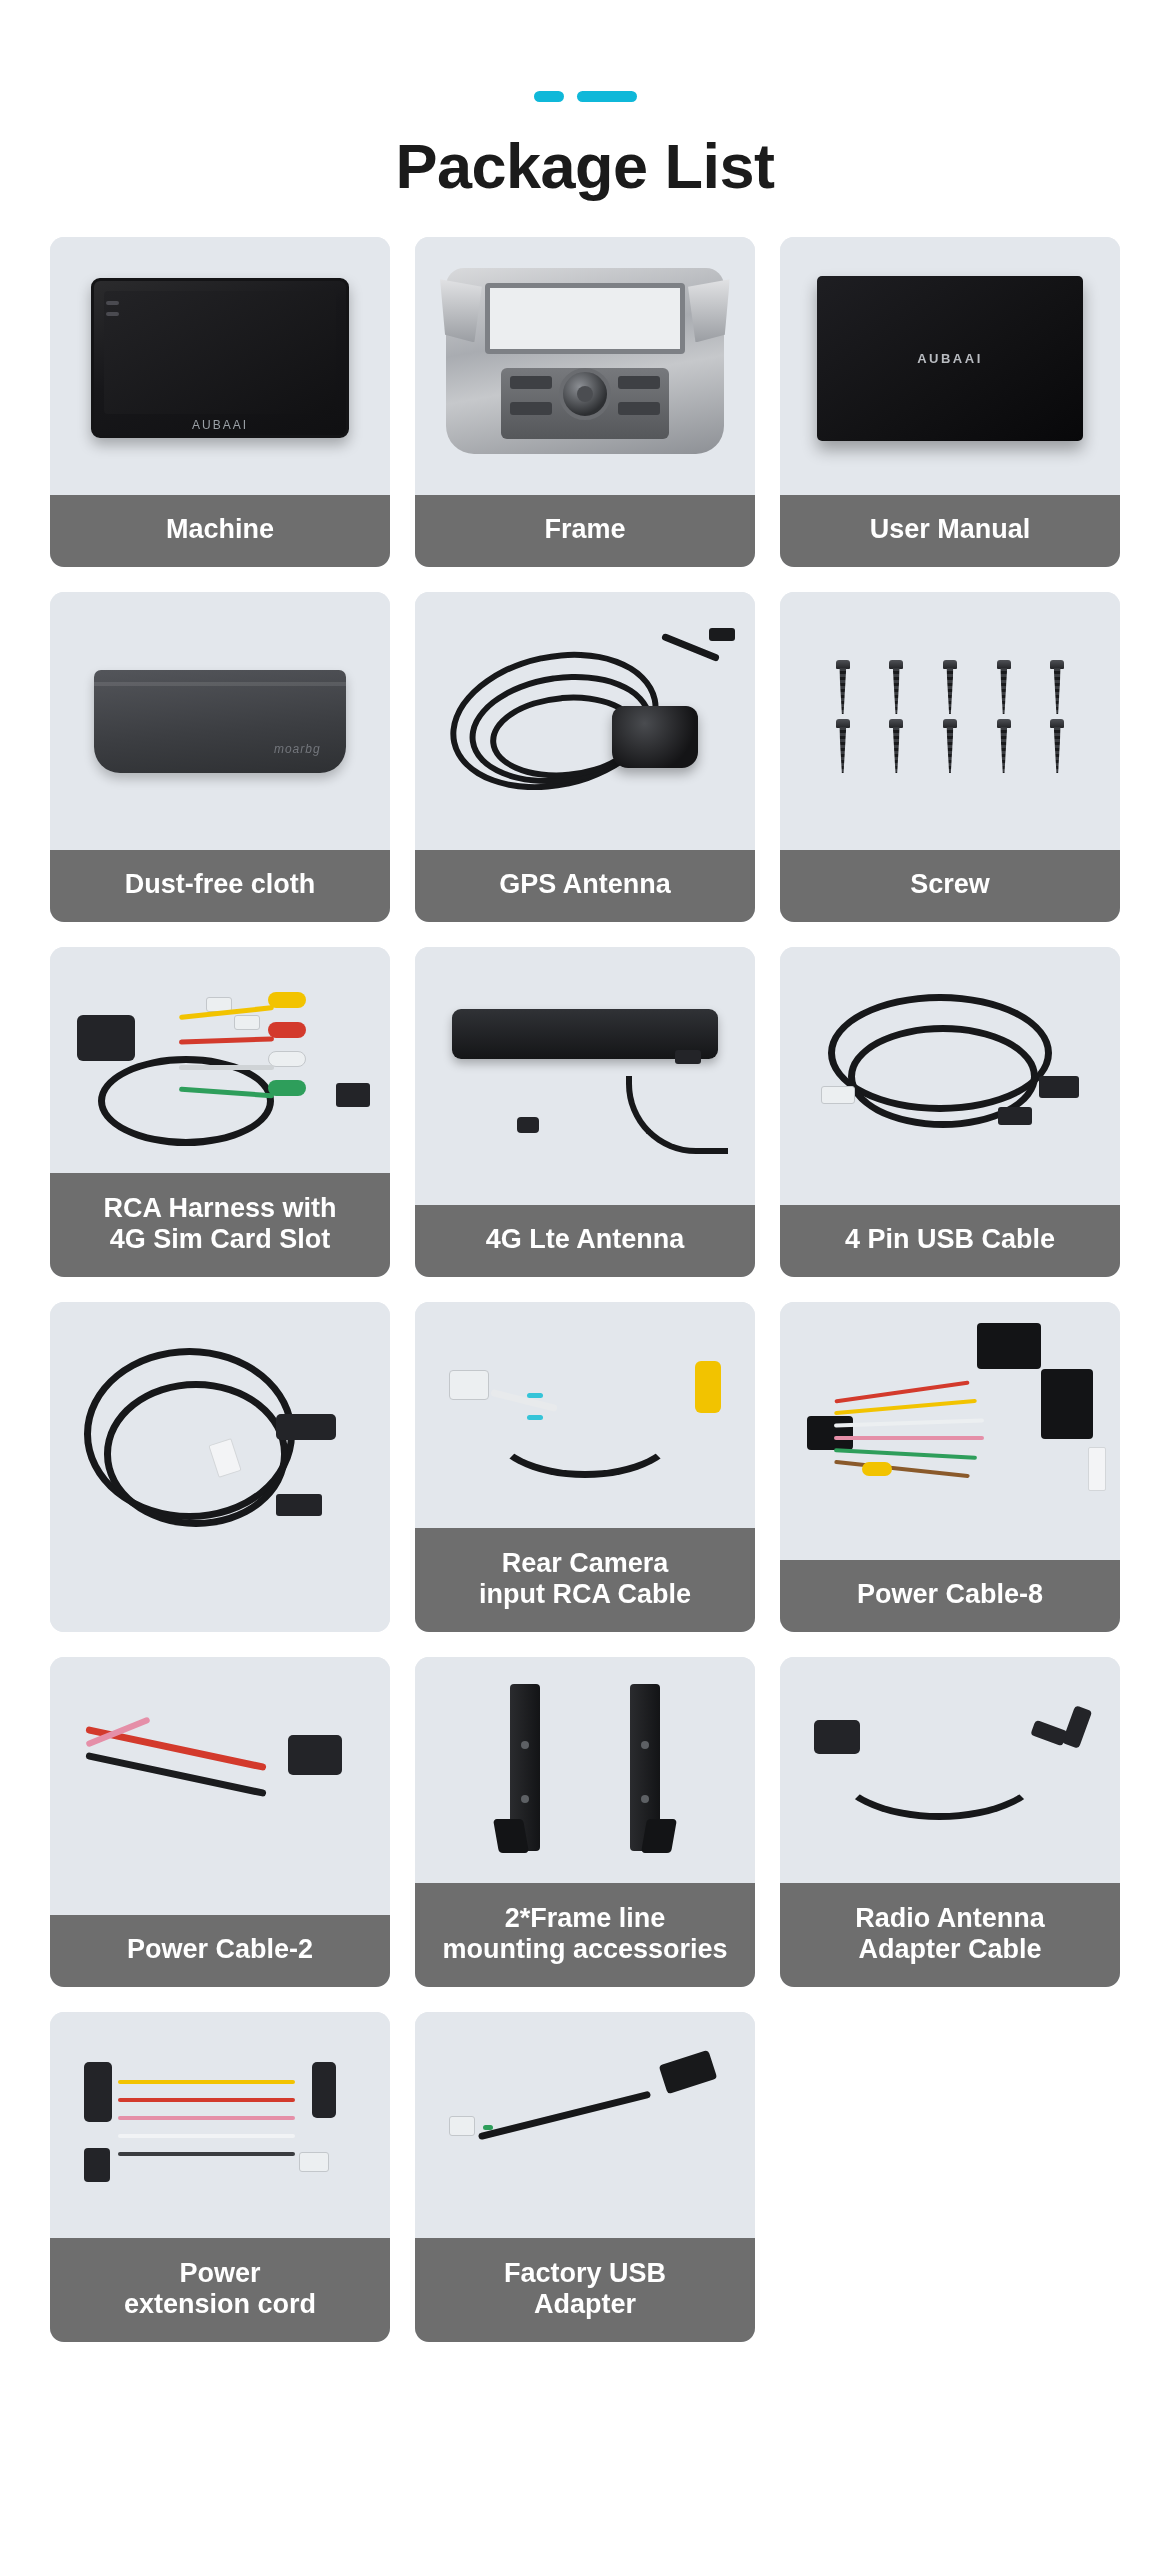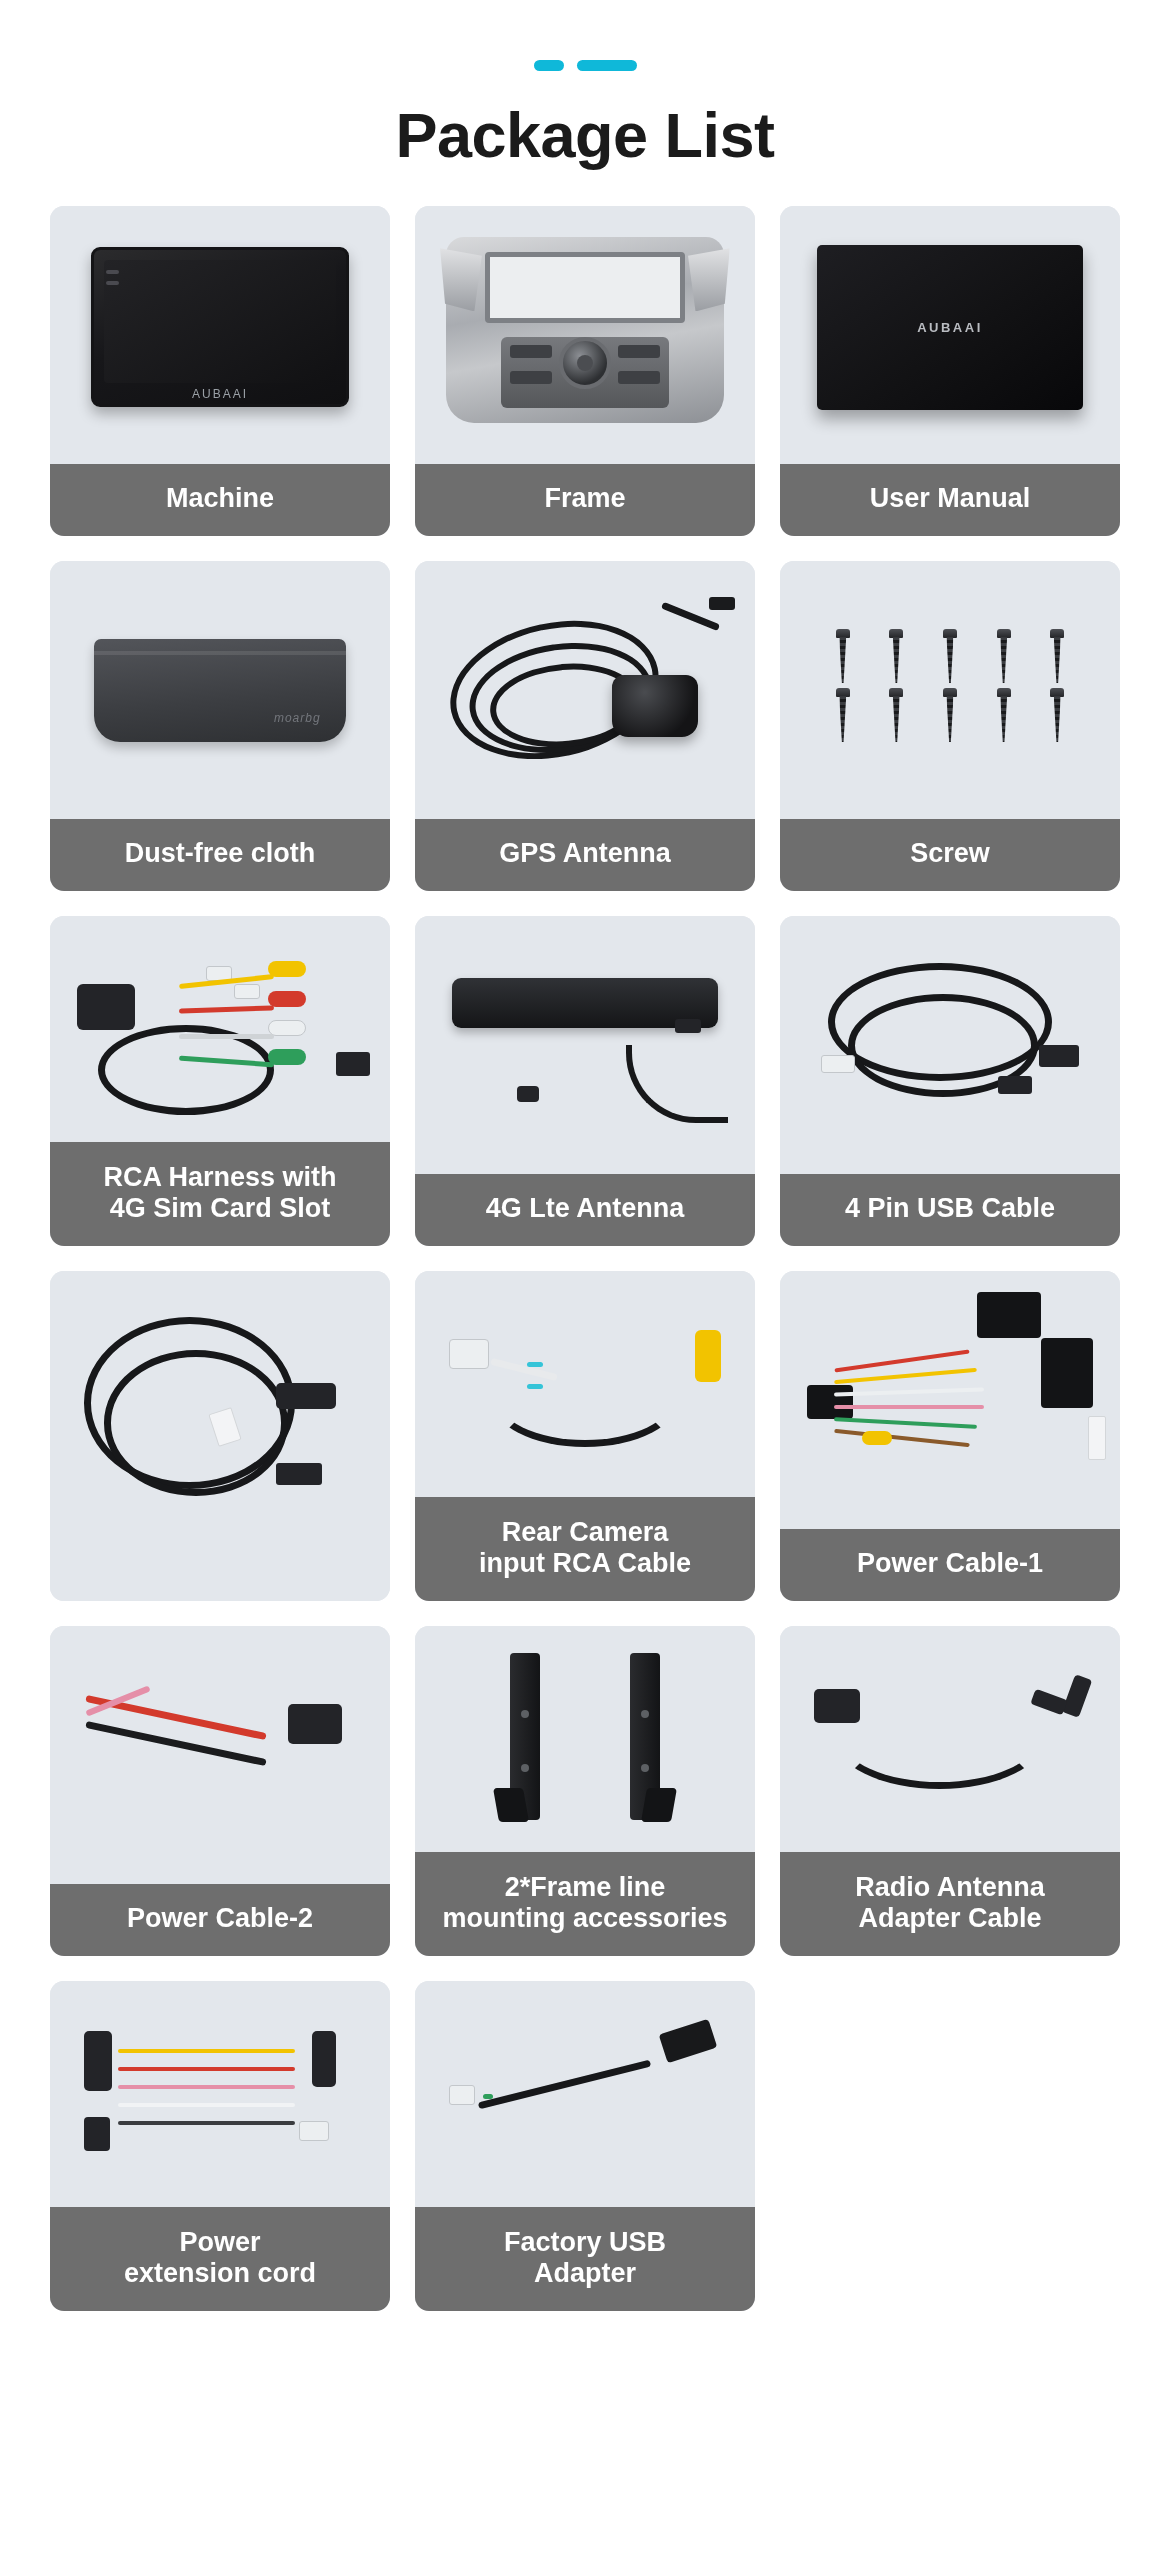--- a/index.html
+++ b/index.html
@@ -6,21 +6,21 @@
   html,body { width:1170px; height:2560px; }
   body {
     background:#ffffff;
     font-family:"Liberation Sans","DejaVu Sans",sans-serif;
     overflow:hidden;
   }
 
   .page { position:relative; width:1170px; height:2560px; background:#fff; padding:0; }
 
   
-  .header { padding-top:58px; text-align:center; }
+  .header { padding-top:58px; text-align:center;margin-top:31px; }
   .dashes { display:flex; justify-content:center; align-items:center; gap:13px; height:14px; }
   .dash-short { width:30px; height:11px; border-radius:6px; background:#0FB8D9; }
   .dash-long  { width:60px; height:11px; border-radius:6px; background:#0FB8D9; }
   .page-title {
     margin-top:30px;
     font-size:63px;
     font-weight:bold;
     letter-spacing:-0.5px;
     color:#1b1b1b;
     line-height:1.05;
@@ -436,21 +436,21 @@
          <div class="harness-strip" style="left:16%; top:34%; width:40%; background:#D33A2C; transform:rotate(-8deg)"></div>
          <div class="harness-strip" style="left:16%; top:40%; width:42%; background:#F2C300; transform:rotate(-5deg)"></div>
          <div class="harness-strip" style="left:16%; top:46%; width:44%; background:#eceff1; transform:rotate(-2deg)"></div>
          <div class="harness-strip" style="left:16%; top:52%; width:44%; background:#E58FA8"></div>
          <div class="harness-strip" style="left:16%; top:58%; width:42%; background:#2E9E5B; transform:rotate(3deg)"></div>
          <div class="harness-strip" style="left:16%; top:64%; width:40%; background:#8a5a2b; transform:rotate(6deg)"></div>
          <div class="conn yellow" style="left:24%; top:62%; width:30px; height:14px; border-radius:7px"></div>
          <div class="tag" style="right:4%; top:56%; width:18px; height:44px"></div>
           </div>
         </div>
-        <div class="card-caption">Power Cable-1</div>
+        <div class="card-caption">Power Cable-8</div>
       </div>
       <div class="card">
         <div class="card-media">
           <div class="art">
             <div class="wire" style="left:10%; top:34%; width:54%; height:7px; background:#D33A2C; border-radius:4px; transform:rotate(12deg)"></div>
          <div class="wire" style="left:10%; top:44%; width:54%; height:7px; background:#1b1c1e; border-radius:4px; transform:rotate(12deg)"></div>
          <div class="wire" style="left:10%; top:28%; width:20%; height:6px; background:#E58FA8; transform:rotate(-22deg)"></div>
          <div class="conn" style="right:14%; top:30%; width:54px; height:40px; border-radius:5px"></div>
           </div>
         </div>

